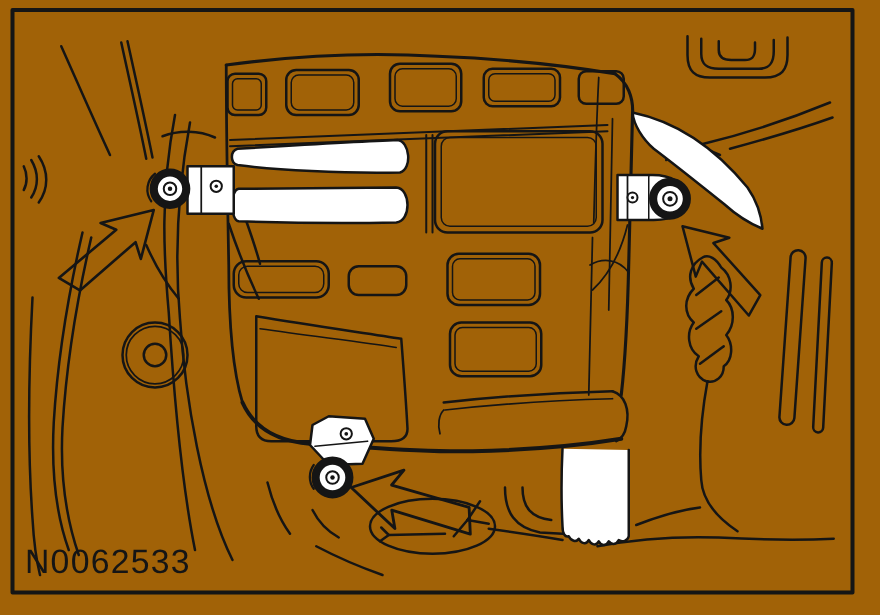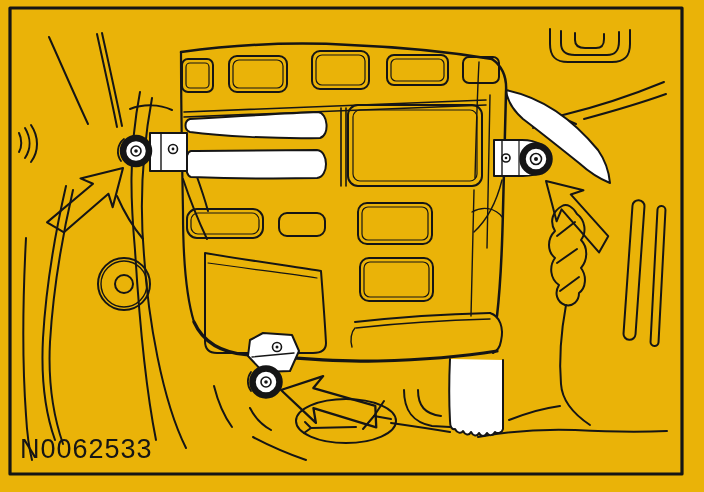--- a/index.html
+++ b/index.html
@@ -1,16 +1,16 @@
 <!DOCTYPE html>
 <html><head>
 <meta charset="utf-8">
 <style>
   html,body{margin:0;padding:0;background:#ffffff;}
-  .stage{width:704px;height:492px;background:#eab308;position:relative;overflow:hidden;
+  .stage{width:704px;height:492px;background:#a16207;position:relative;overflow:hidden;
          font-family:"Liberation Sans",sans-serif;}
   svg{display:block;}
   svg path, svg rect, svg circle, svg ellipse, svg line{
     fill:none;stroke:currentColor;stroke-width:2;stroke-linecap:round;stroke-linejoin:round;}
   .sw12{stroke-width:1.2}.sw14{stroke-width:1.4}.sw16{stroke-width:1.6}.sw18{stroke-width:1.8}
   .sw22{stroke-width:2.2}.sw25{stroke-width:2.5}.sw32{stroke-width:3.2}.sw65{stroke-width:6.5}
   .white{fill:#ffffff}
   .solid{fill:currentColor;stroke:none}
   .dot{fill:currentColor;stroke:none}
   .label{font-family:"Liberation Sans",sans-serif;font-size:27px;letter-spacing:1px;

